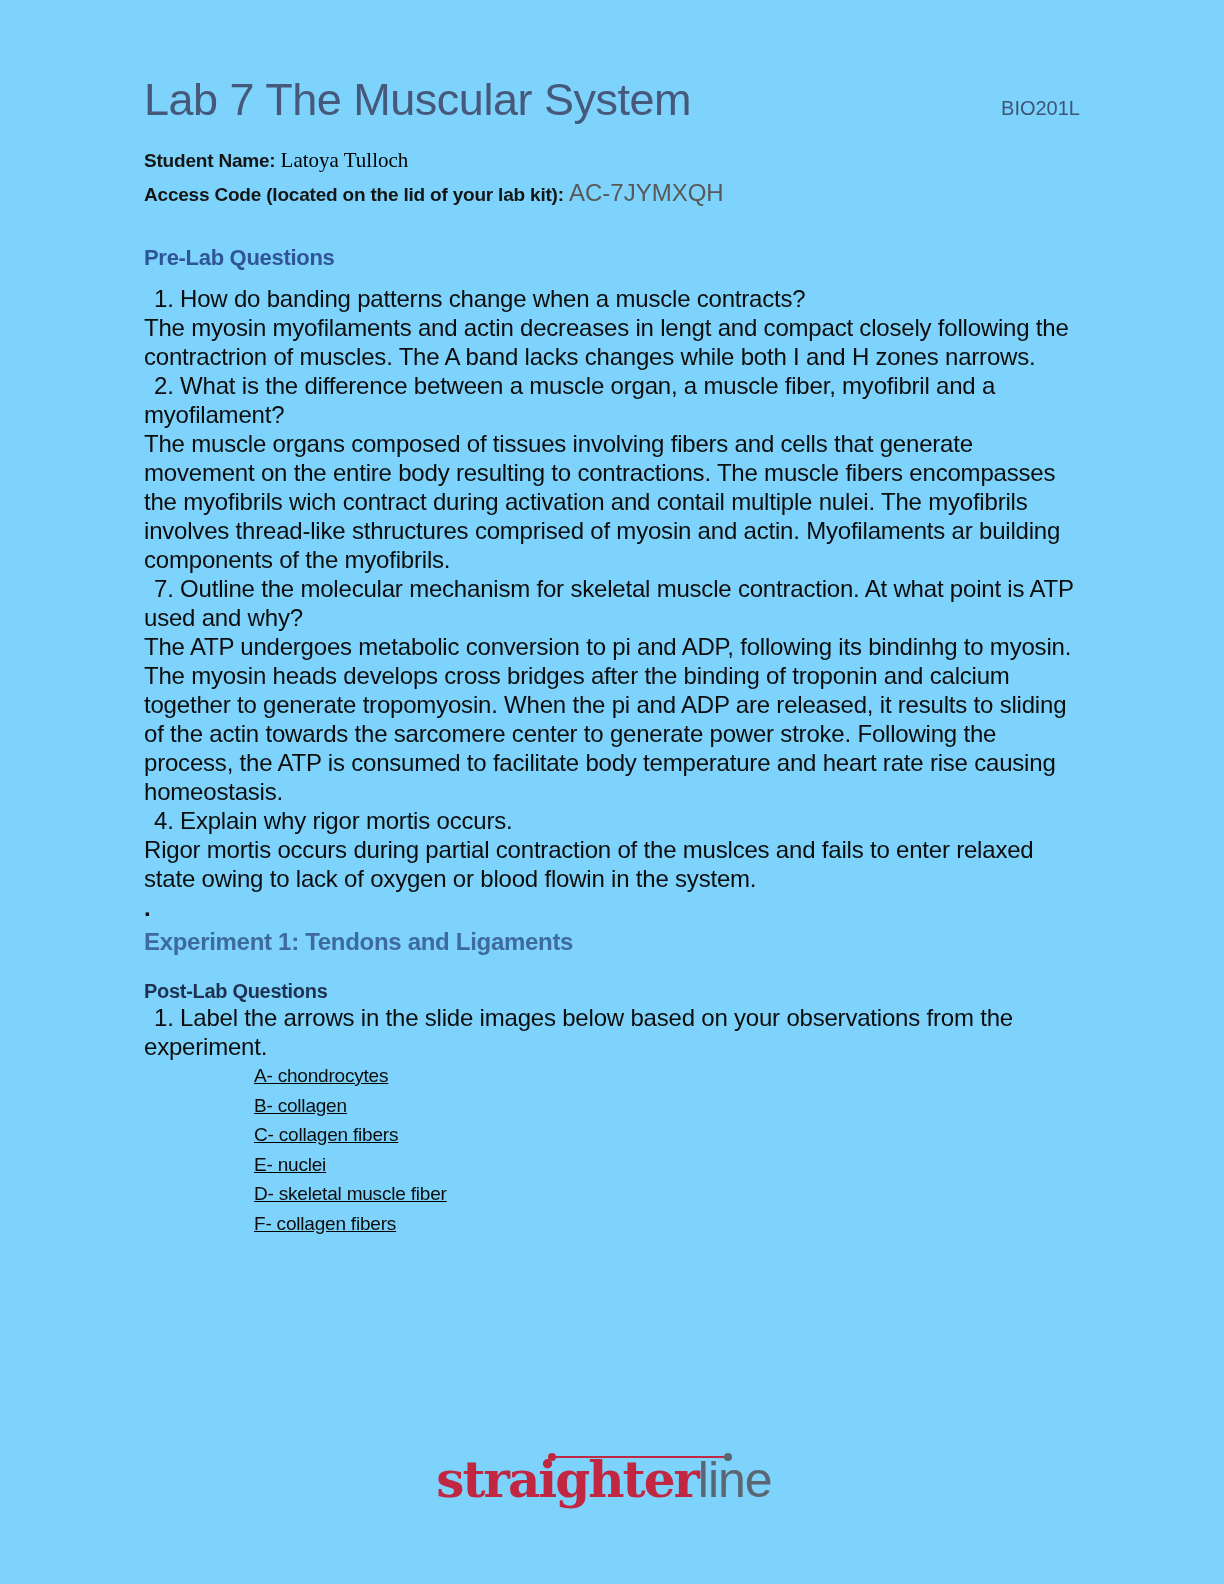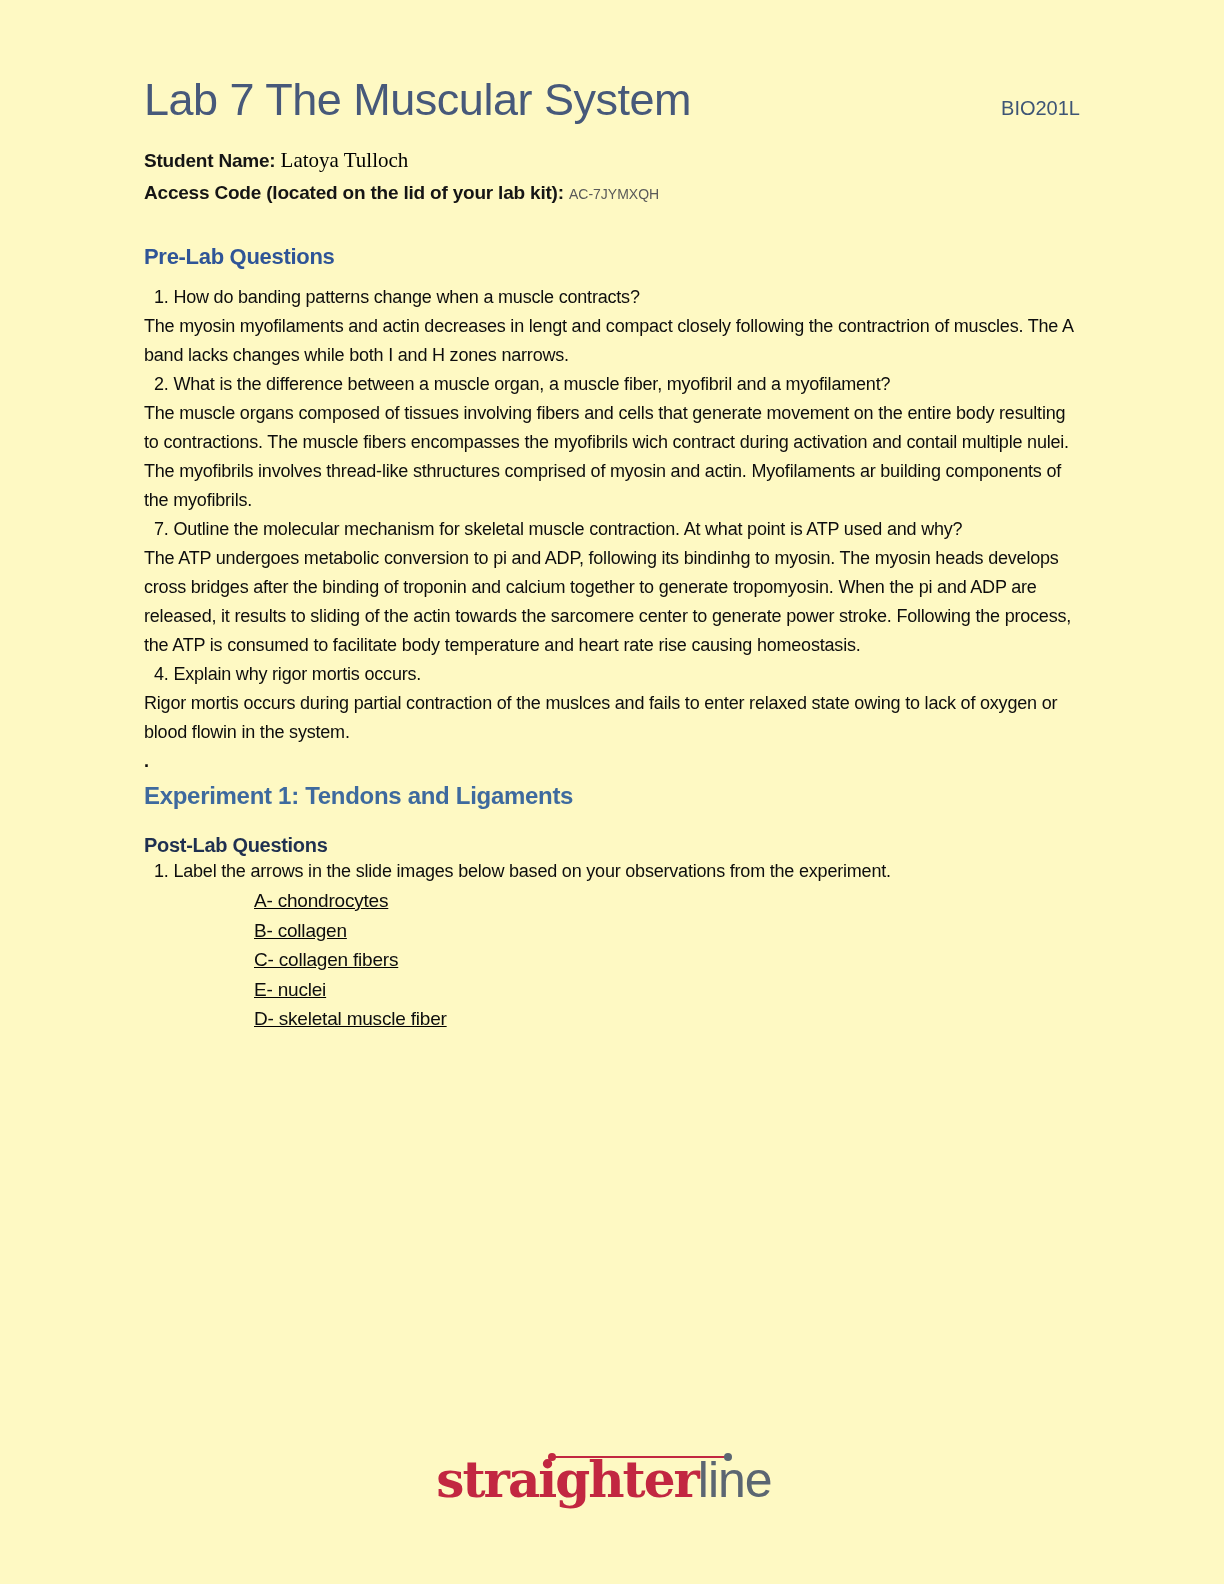--- a/index.html
+++ b/index.html
@@ -1,60 +1,60 @@
 <!DOCTYPE html>
 <html><head>
 <meta charset="utf-8">
 <style>
   html,body { margin:0; padding:0; background:#e8e8e8; }
   .page {
     position:relative;
     width:1224px; height:1584px;
     margin:0 auto;
-    background:#fef9c3;
+    background:#7dd3fc;
     font-family:"Liberation Sans", sans-serif;
     color:#000;
     overflow:hidden;
     box-sizing:border-box;
   }
   .content { padding:0 144px; }
 
   
   .title-row { display:flex; align-items:baseline; padding-top:74px; }
   .doc-title {
     font-size:45px; font-weight:400; letter-spacing:-0.5px;
     color:#47597a;
   }
   .course-code { margin-left:auto; font-size:20px; color:#3e5575; }
 
   
   .student-block { margin-top:18px; font-size:19px; line-height:32px; letter-spacing:-0.2px; }
   .student-block .lbl { font-weight:700; color:#151515; }
   .student-name { font-family:"Liberation Serif", serif; font-size:21px; letter-spacing:0; }
-  .access-code-value { color:#595959; font-size:14px; letter-spacing:0; }
+  .access-code-value { color:#595959; font-size:24px; letter-spacing:0; }
 
   
   .h-prelab {
     margin-top:34px; margin-bottom:13px;
     font-size:22px; font-weight:700; letter-spacing:-0.3px;
     color:#2f5597;
   }
   .h-experiment {
     margin-top:6px; margin-bottom:0;
     font-size:24px; font-weight:700; letter-spacing:-0.3px;
     color:#3e6a9e;
   }
   .h-postlab {
     margin-top:24px; margin-bottom:0;
     font-size:20px; font-weight:700; letter-spacing:-0.3px;
     color:#1f3050;
   }
 
   
-  .body-text p { margin:0; font-size:18px; line-height:29px; letter-spacing:-0.2px; color:#0d0d0d; }
+  .body-text p { margin:0; font-size:24px; line-height:29px; letter-spacing:-0.2px; color:#0d0d0d; }
   .body-text p.q { text-indent:10px; }
   .stray-period { color:#ff0000; font-weight:700; }
   .postlab-q { margin-top:26px; }
 
   
   .label-list { margin:0; padding:0 0 0 110px; list-style:none;text-decoration:underline; }
   .label-list li { font-size:19px; line-height:29.5px; letter-spacing:-0.2px; color:#0d0d0d; }
 
   
   .logo-footer { position:absolute; top:1455px; left:0; right:16px; text-align:center; }
@@ -117,20 +117,21 @@
     <div class="body-text">
       <p class="q postlab-q">1. Label the arrows in the slide images below based on your observations from the experiment.</p>
     </div>
 
     <ul class="label-list">
       <li>A- chondrocytes</li>
       <li>B- collagen</li>
       <li>C- collagen fibers</li>
       <li>E- nuclei</li>
       <li>D- skeletal muscle fiber</li>
+      <li>F- collagen fibers</li>
     </ul>
   </div>
 
   <div class="logo-footer">
     <div class="logo-inner">
       <span class="logo-rule">
         <span class="dot dot-red"></span>
         <span class="dot dot-gray"></span>
       </span><span class="logo-straighter">straighter</span><span class="logo-line-word">line</span>
     </div>

